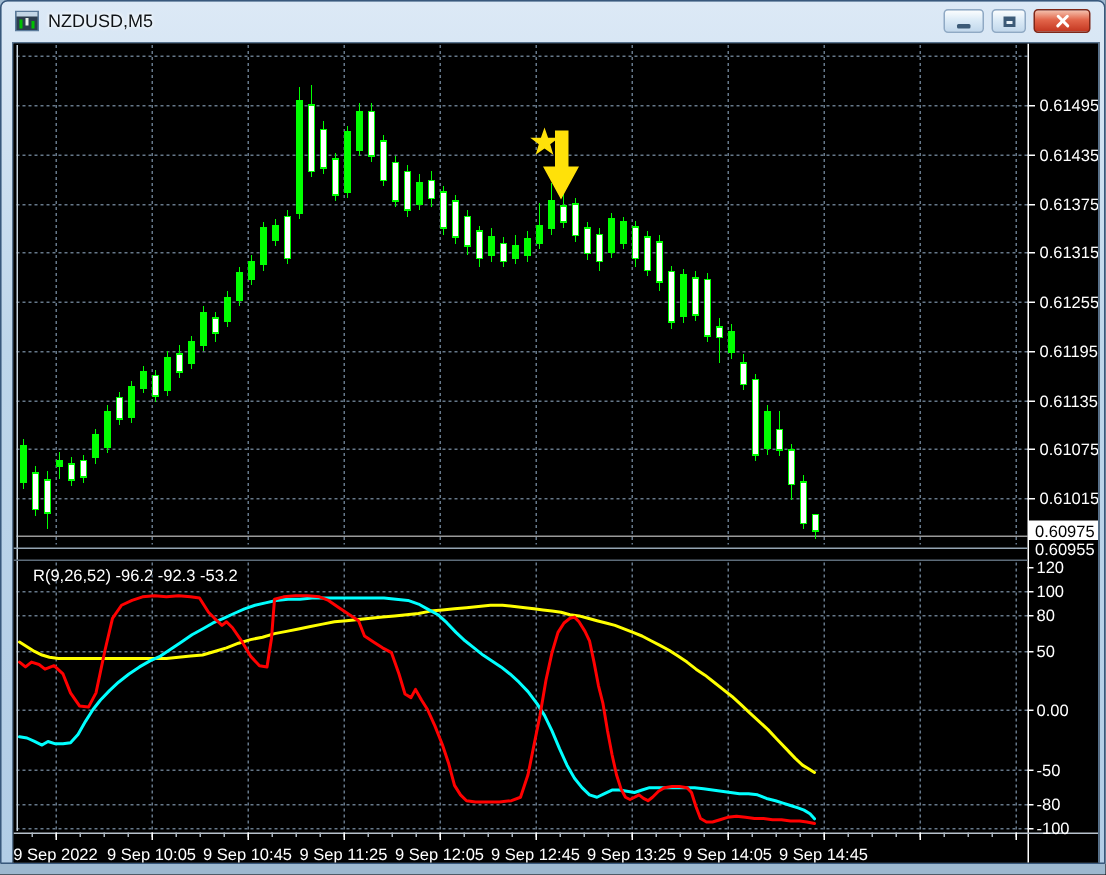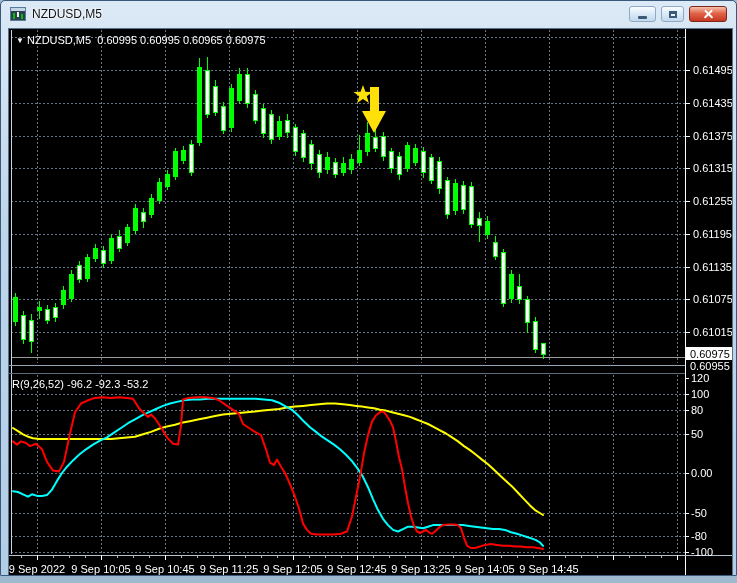--- a/index.html
+++ b/index.html
@@ -16,21 +16,21 @@
   .glyph-min{width:9px;height:3px;background:#3c5a77;border-radius:1px;margin-top:6px;}
   .glyph-max{width:8px;height:7px;border:2px solid #3c5a77;border-top-width:3px;box-sizing:border-box;background:#eaf3fa;}
   .glyph-x{position:relative;width:11px;height:11px;}
   .glyph-x::before,.glyph-x::after{content:"";position:absolute;left:0;top:4.5px;width:11px;height:2.4px;background:#fff;border-radius:1px;}
   .glyph-x::before{transform:rotate(45deg);}
   .glyph-x::after{transform:rotate(-45deg);}
   .client{position:absolute;left:7px;top:27px;width:723px;height:549px;background:#000;border:1px solid #56718c;box-sizing:content-box;}
   .client svg{position:absolute;left:0;top:0;}
   .ohlc-header{position:absolute;left:7px;top:5px;color:#fff;font-size:11px;white-space:pre;}
   .ohlc-header .tri{font-size:8px;vertical-align:1px;}
-  .ind-label{position:absolute;left:3px;top:349px;color:#fff;font-size:11px;white-space:pre;text-align:right;}
+  .ind-label{position:absolute;left:13px;top:349px;color:#fff;font-size:11px;white-space:pre;text-align:right;}
 </style>
 </head>
 <body>
 
 <div class="window">
   <div class="titlebar">
     <span class="app-icon">
       <svg width="16" height="14">
           <rect x="0.5" y="0.5" width="15" height="13" fill="#2d3e4f" stroke="#5a7a9a"></rect>
         <rect x="1" y="1" width="14" height="3" fill="#c3d6e6"></rect>
@@ -347,16 +347,15 @@
           <line x1="419.5" y1="553" x2="419.5" y2="558" stroke="#ffffff"></line>
           <text x="419" y="571" text-anchor="middle">9 Sep 13:25</text>
           <line x1="483.5" y1="553" x2="483.5" y2="558" stroke="#ffffff"></line>
           <text x="483" y="571" text-anchor="middle">9 Sep 14:05</text>
           <line x1="547.5" y1="553" x2="547.5" y2="558" stroke="#ffffff"></line>
           <text x="547" y="571" text-anchor="middle">9 Sep 14:45</text>
           <line x1="611.5" y1="553" x2="611.5" y2="558" stroke="#ffffff"></line>
           <line x1="675.5" y1="553" x2="675.5" y2="558" stroke="#ffffff"></line>
         </g>
       </svg>
-    <div class="ohlc-header"><span class="tri">▼</span> <span>NZDUSD,M5</span>  <span>0.60995</span> <span>0.60995</span> <span>0.60965</span> <span>0.60975</span></div>
     <div class="ind-label"><span>R(9,26,52)</span> <span>-96.2 -92.3 -53.2</span></div>
   </div>
 </div>
 
 </body></html>

